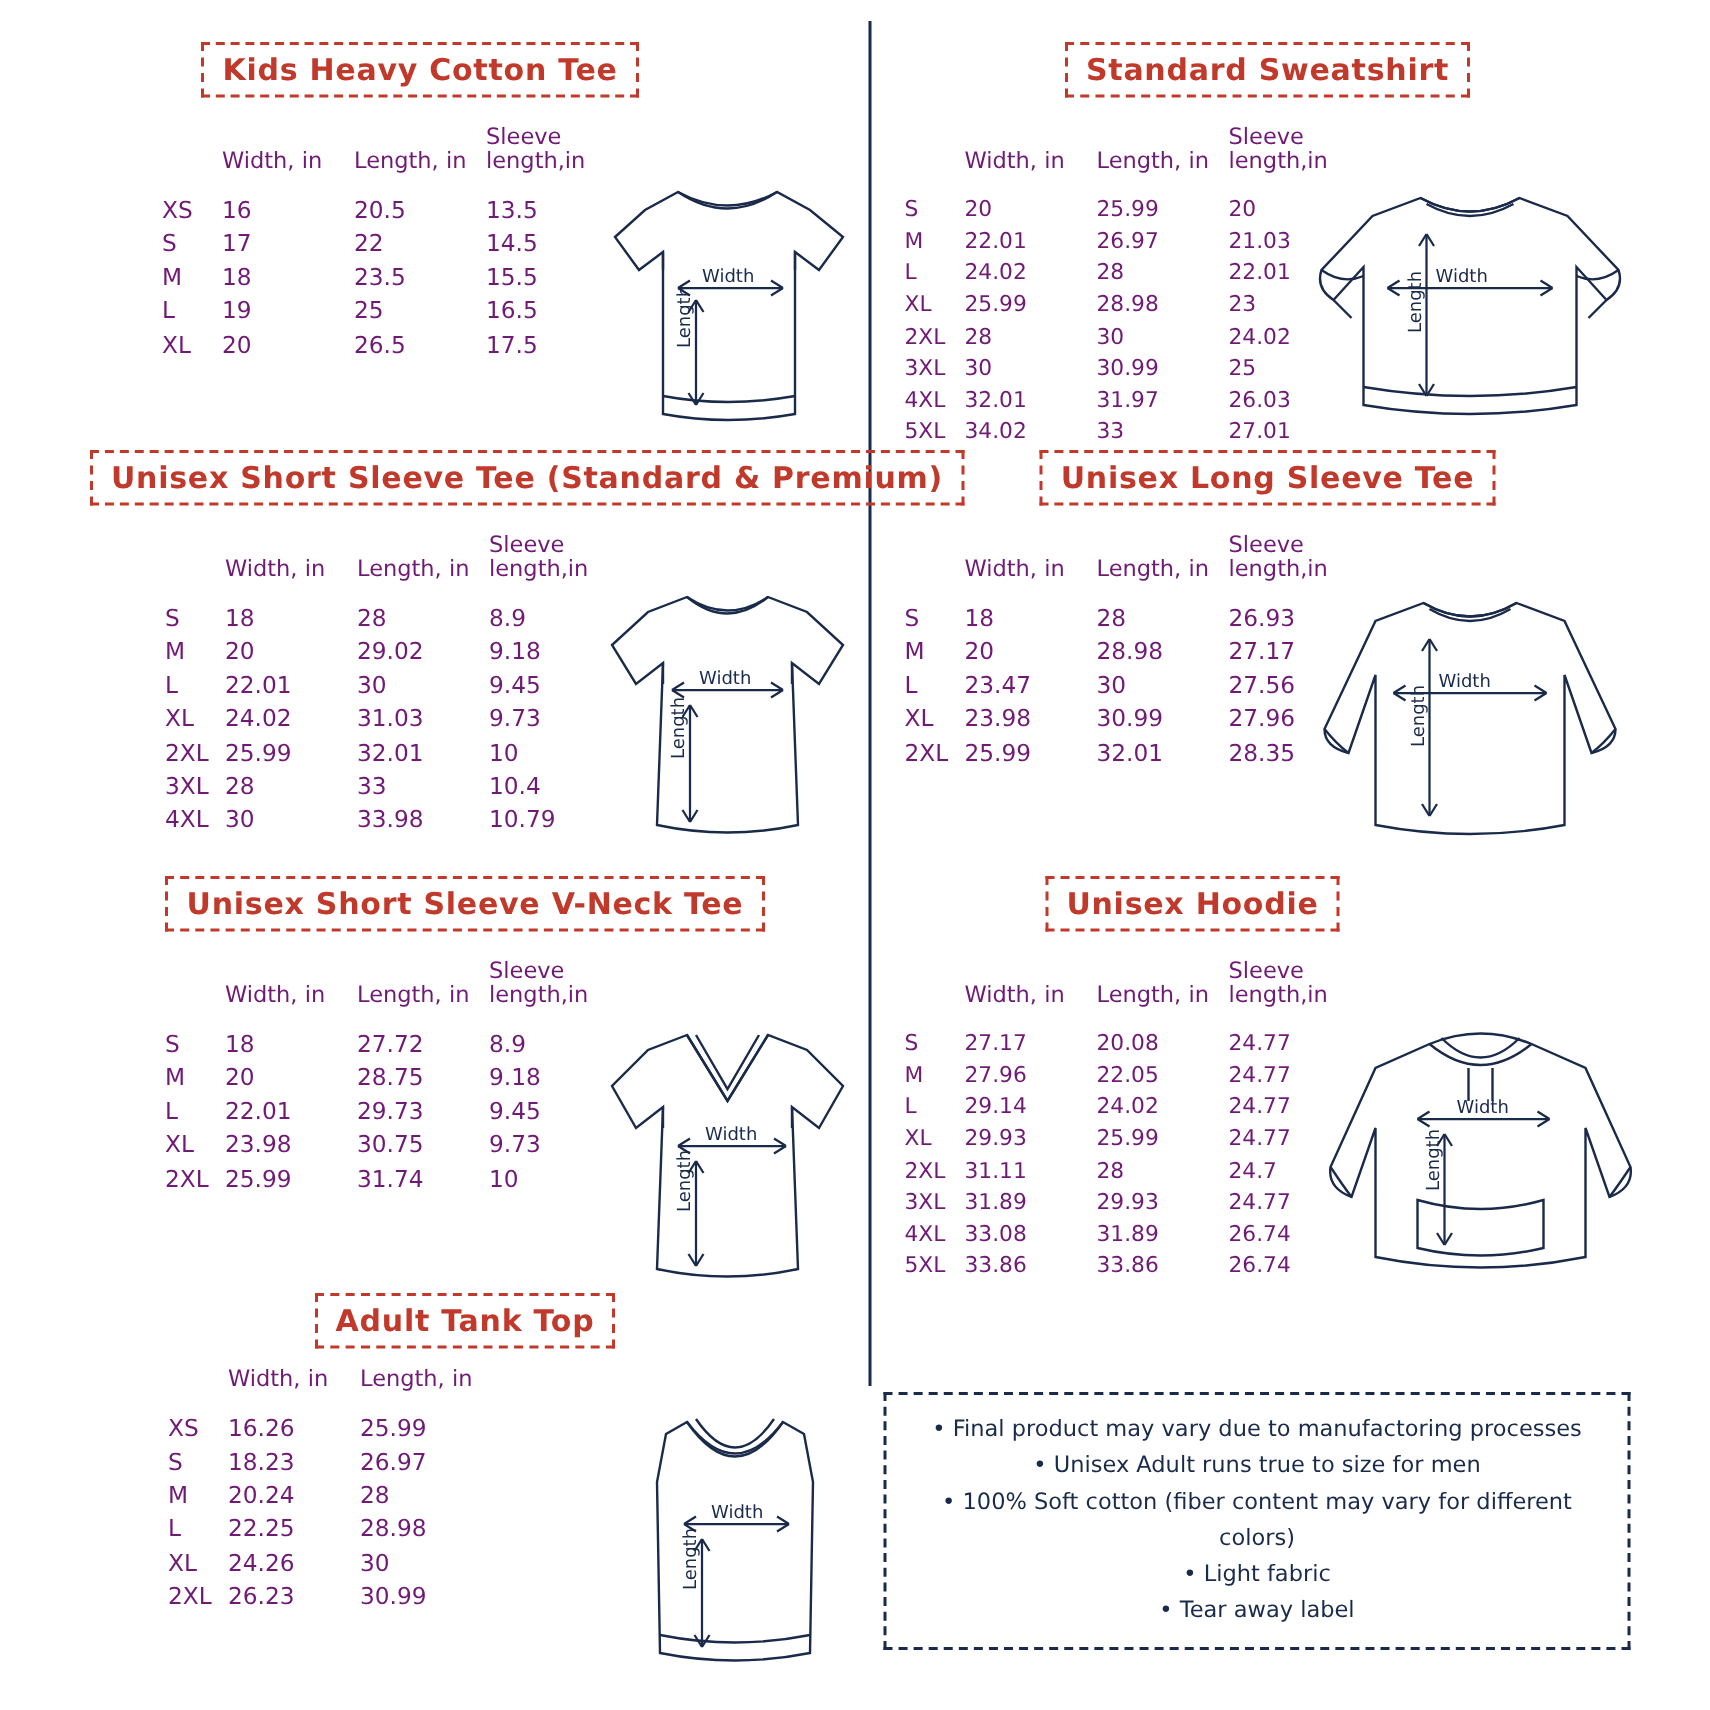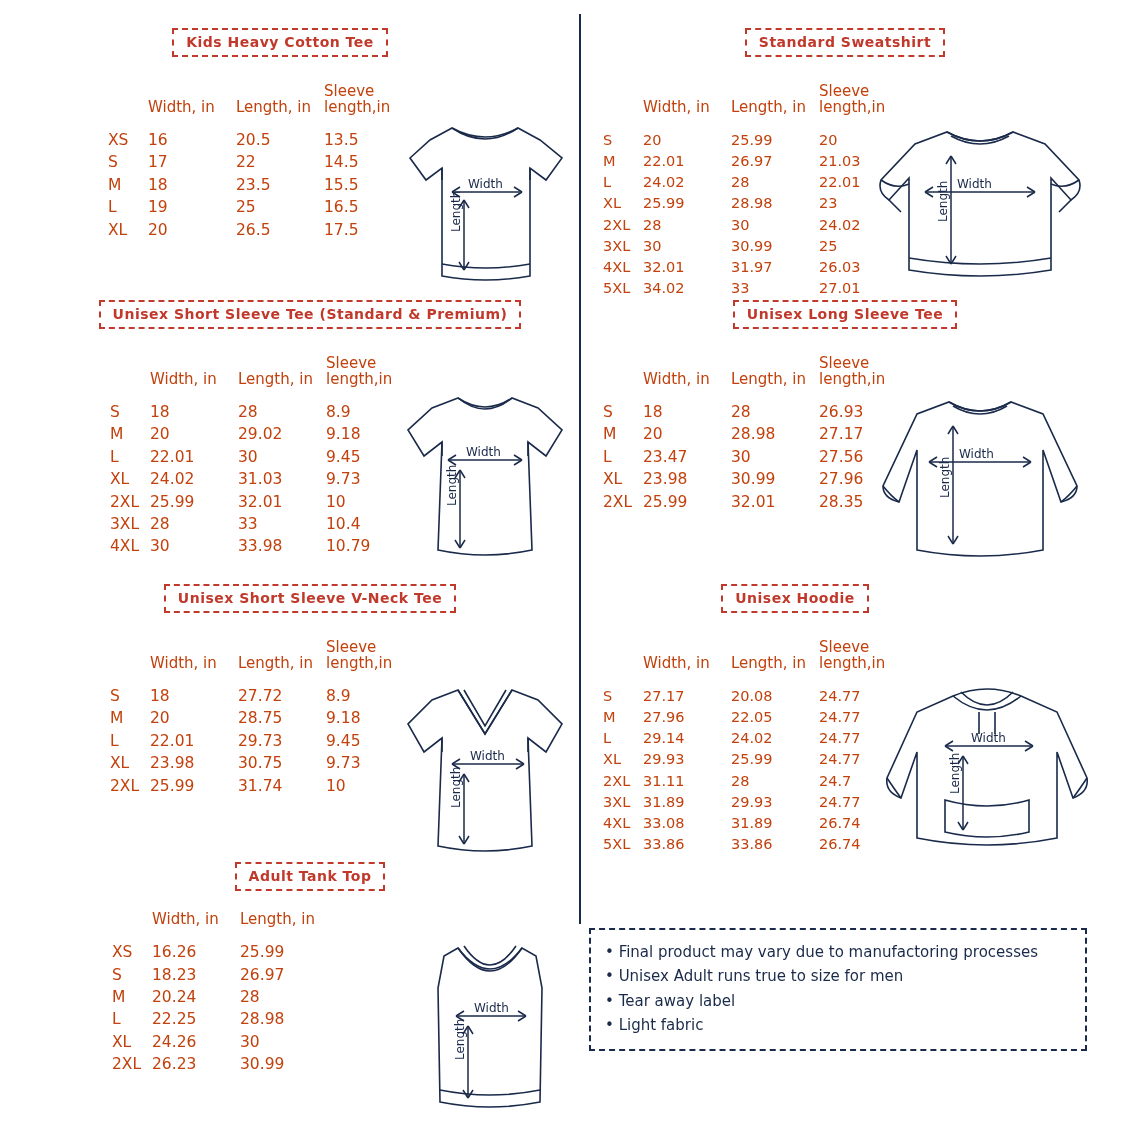--- a/index.html
+++ b/index.html
@@ -31,32 +31,32 @@
   }
   .section {
     position: absolute;
   }
   .title-box {
     display: inline-block;
     border: 2px dashed #c0392b;
     color: #c0392b;
     font-family: "DejaVu Sans", sans-serif;
     font-weight: bold;
-    font-size: 14px;
+    font-size: 20px;
     letter-spacing: 0.5px;
     padding: 4px 12px 5px 12px;
     white-space: nowrap;
   }
   .title-wrap {
     text-align: center;
   }
   .tbl {
     border-collapse: collapse;
     font-size: 15.5px;
-    color: #c2410c;
+    color: #701a75;
   }
   .tbl th {
     font-weight: normal;
     font-size: 15px;
     text-align: left;
     padding: 0 0 14px 0;
     vertical-align: bottom;
     line-height: 1.05;
   }
   .tbl td {
@@ -647,22 +647,23 @@
           <line x1="58" y1="94" x2="58" y2="166"></line>
           <path d="M58 94 l-5 8 M58 94 l5 8"></path>
           <path d="M58 166 l-5 -8 M58 166 l5 -8"></path>
         </g>
         <text class="lbl" x="64" y="80">Width</text>
         <text class="lbl" x="54" y="128" transform="rotate(-90 54 128)">Length</text>
       </svg>
     </div>
   </div>
 
-  <div class="notes" style="left:589px; top:928px; width:466px;">
+  <div class="notes" style="left:589px; top:928px; width:466px;text-align:center;">
     <ul>
       <li>Final product may vary due to manufactoring processes</li>
       <li>Unisex Adult runs true to size for men</li>
+      <li>100% Soft cotton (fiber content may vary for different colors)</li>
+      <li>Light fabric</li>
       <li>Tear away label</li>
-      <li>Light fabric</li>
     </ul>
   </div>
 
 </div>
 
 </body></html>

